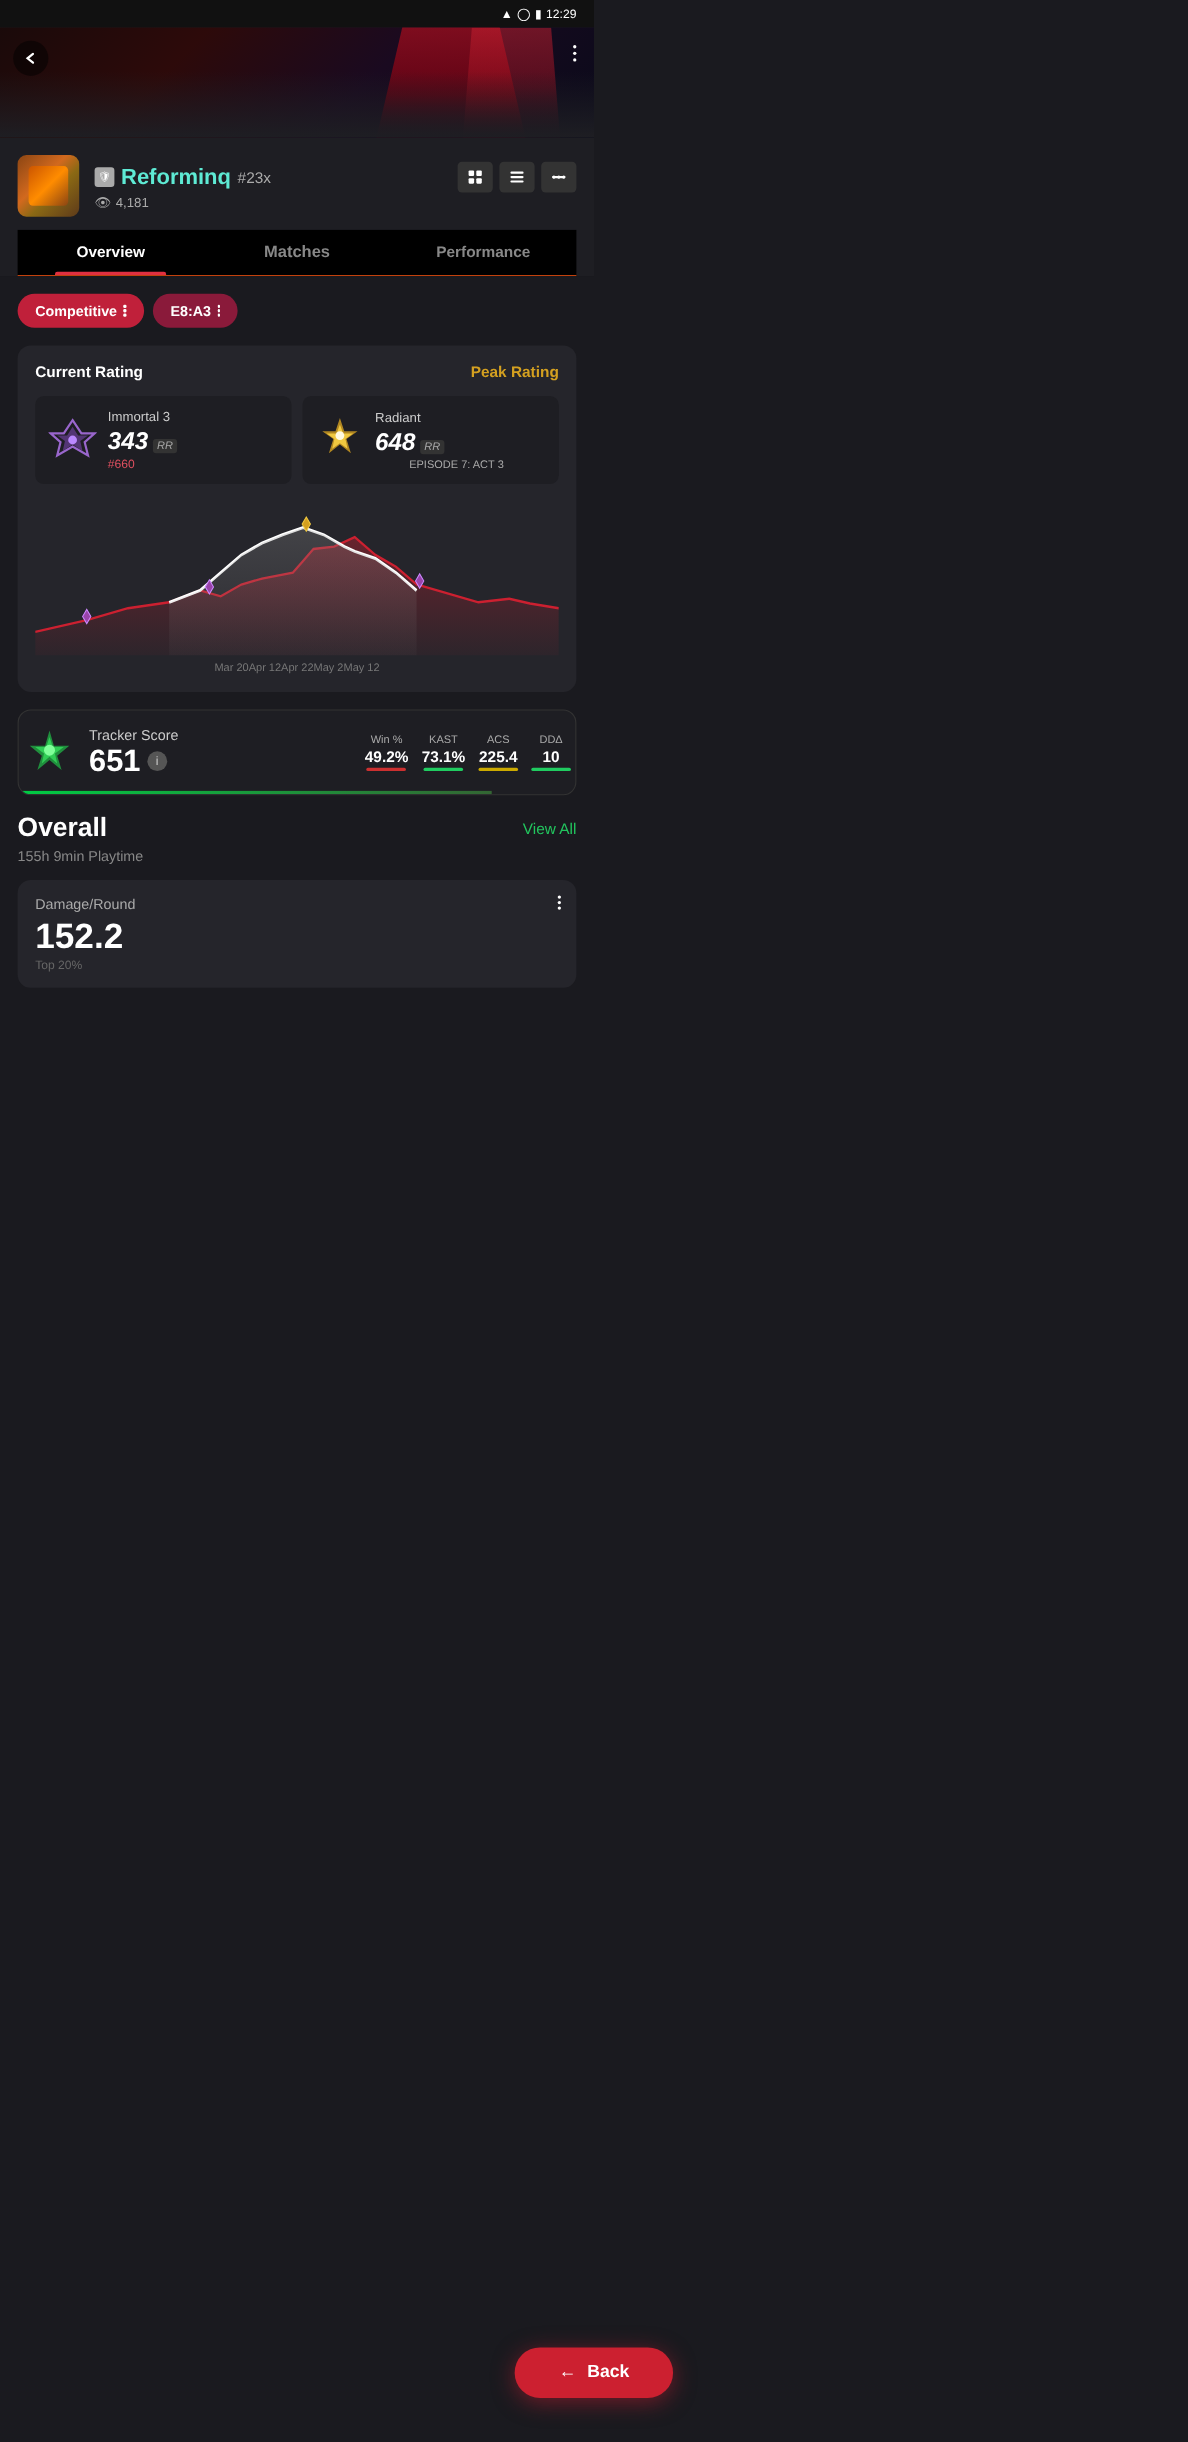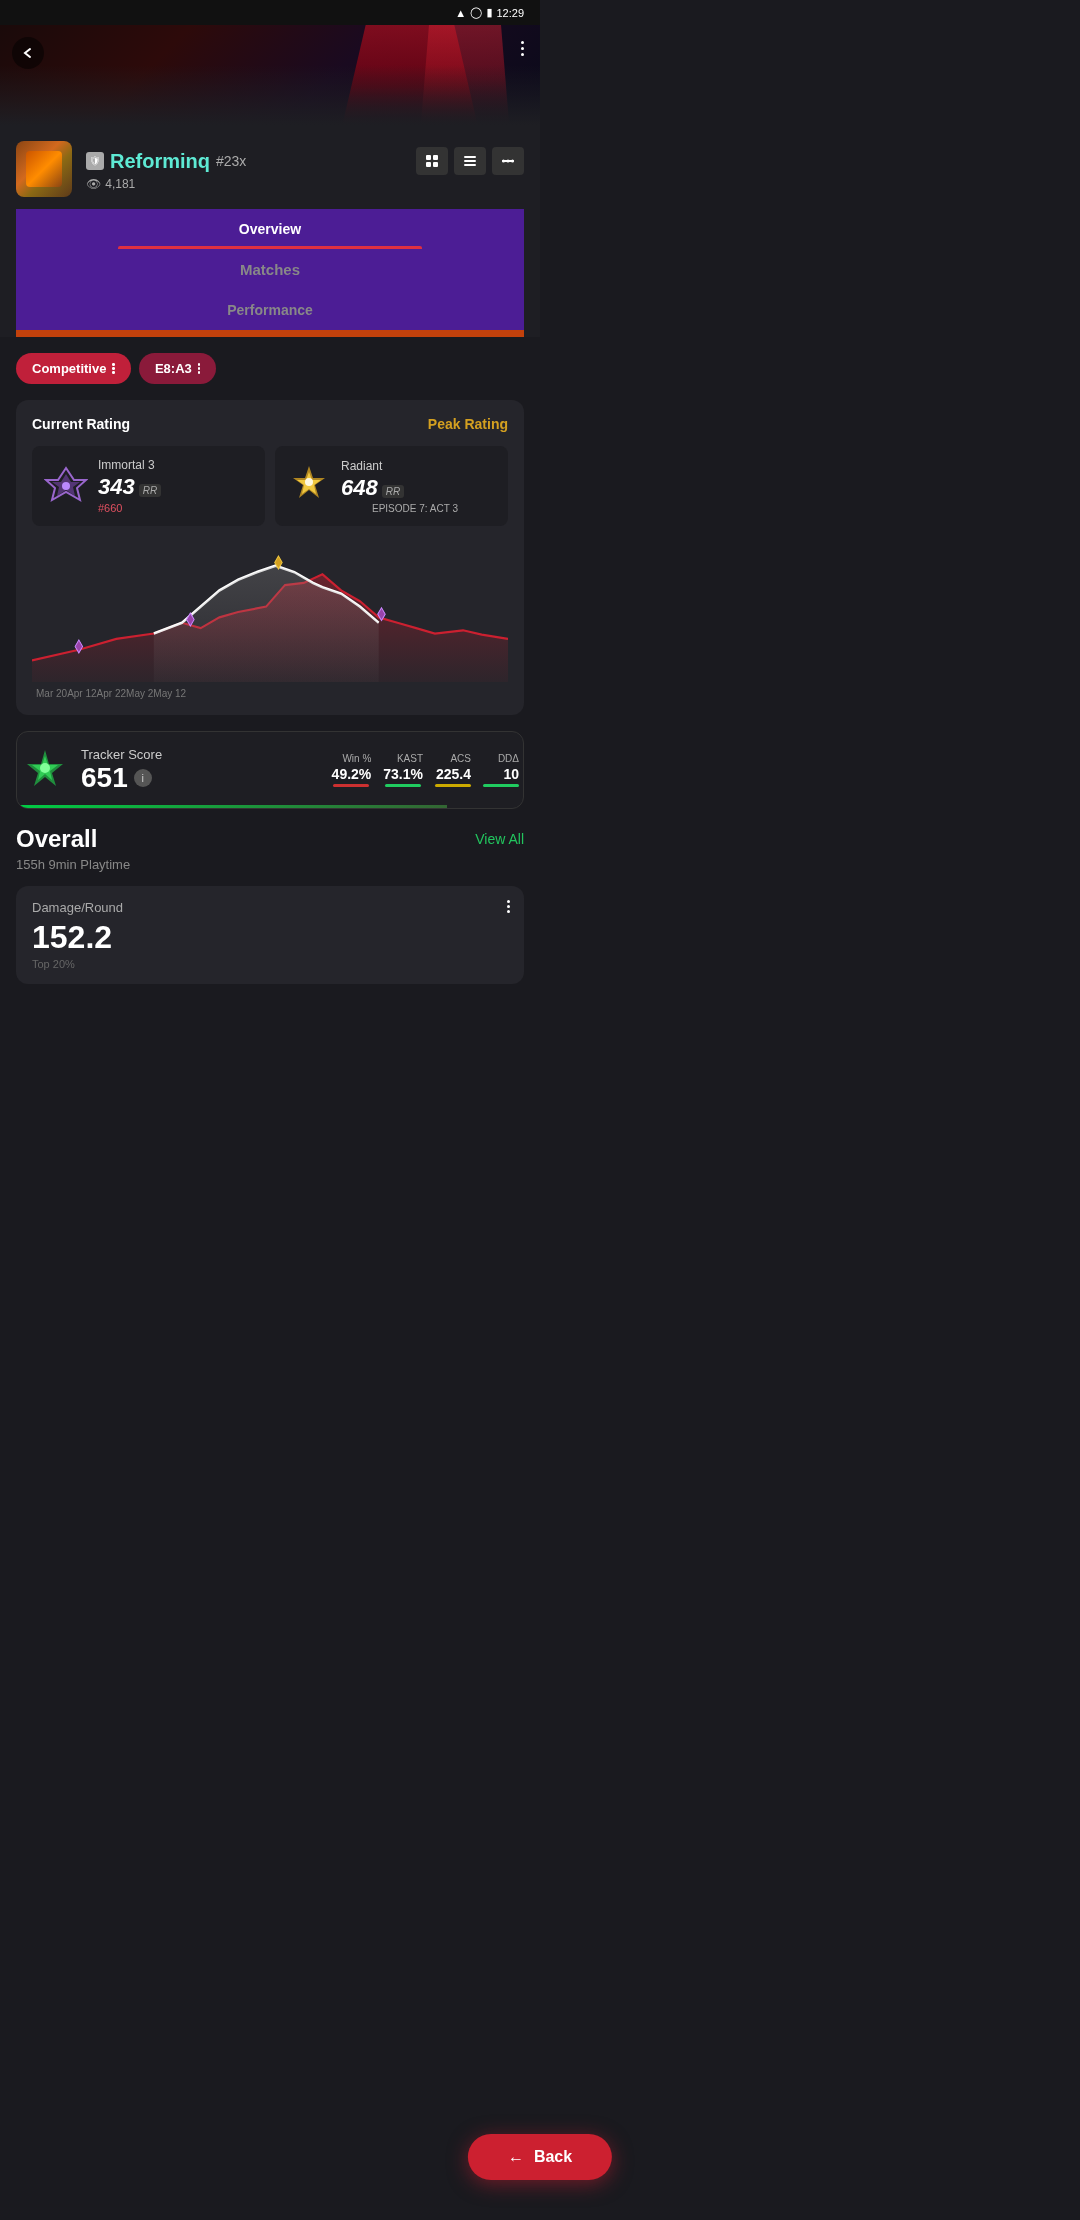--- a/index.html
+++ b/index.html
@@ -160,24 +160,23 @@
       align-items: center;
       gap: 4px;
       font-size: 12px;
       color: #aaa;
       margin-top: 2px;
     }
 
     
     .nav-tabs {
       display: flex;
-      background: #4c1d95;
-      border-bottom: 7px solid #c2410c;
+      background: #000000;
+      border-bottom: 1px solid #c2410c;
       margin-top: 12px;
-      flex-direction: column;
     }
     .nav-tab {
       flex: 1;
       padding: 12px 0;
       text-align: center;
       font-size: 14px;
       font-weight: 600;
       color: #888;
       cursor: pointer;
       position: relative;
@@ -293,21 +292,21 @@
 
     
     .chart-area {
       width: 100%;
       height: 140px;
       position: relative;
     }
     .chart-svg { width: 100%; height: 100%; }
     .chart-labels {
       display: flex;
-      justify-content: flex-start;
+      justify-content: center;
       padding: 0 4px;
       margin-top: 6px;
     }
     .chart-label { font-size: 10px; color: #777; }
 
     
     .tracker-card {
       background: #1e1e23;
       border-radius: 12px;
       padding: 14px 4px;
@@ -356,21 +355,21 @@
       font-size: 11px;
       color: #ccc;
       cursor: pointer;
     }
     .tracker-stats {
       margin-left: auto;
       display: flex;
       gap: 12px;
     }
     .tracker-stat {
-      text-align: right;
+      text-align: center;
     }
     .tracker-stat-label { font-size: 10px; color: #aaa; margin-bottom: 2px; }
     .tracker-stat-value { font-size: 14px; font-weight: 700; color: #fff; margin-bottom: 2px; }
     .stat-bar {
       width: 36px;
       height: 3px;
       border-radius: 2px;
       margin: 0 auto;
     }
     .bar-red { background: #cc3030; }

